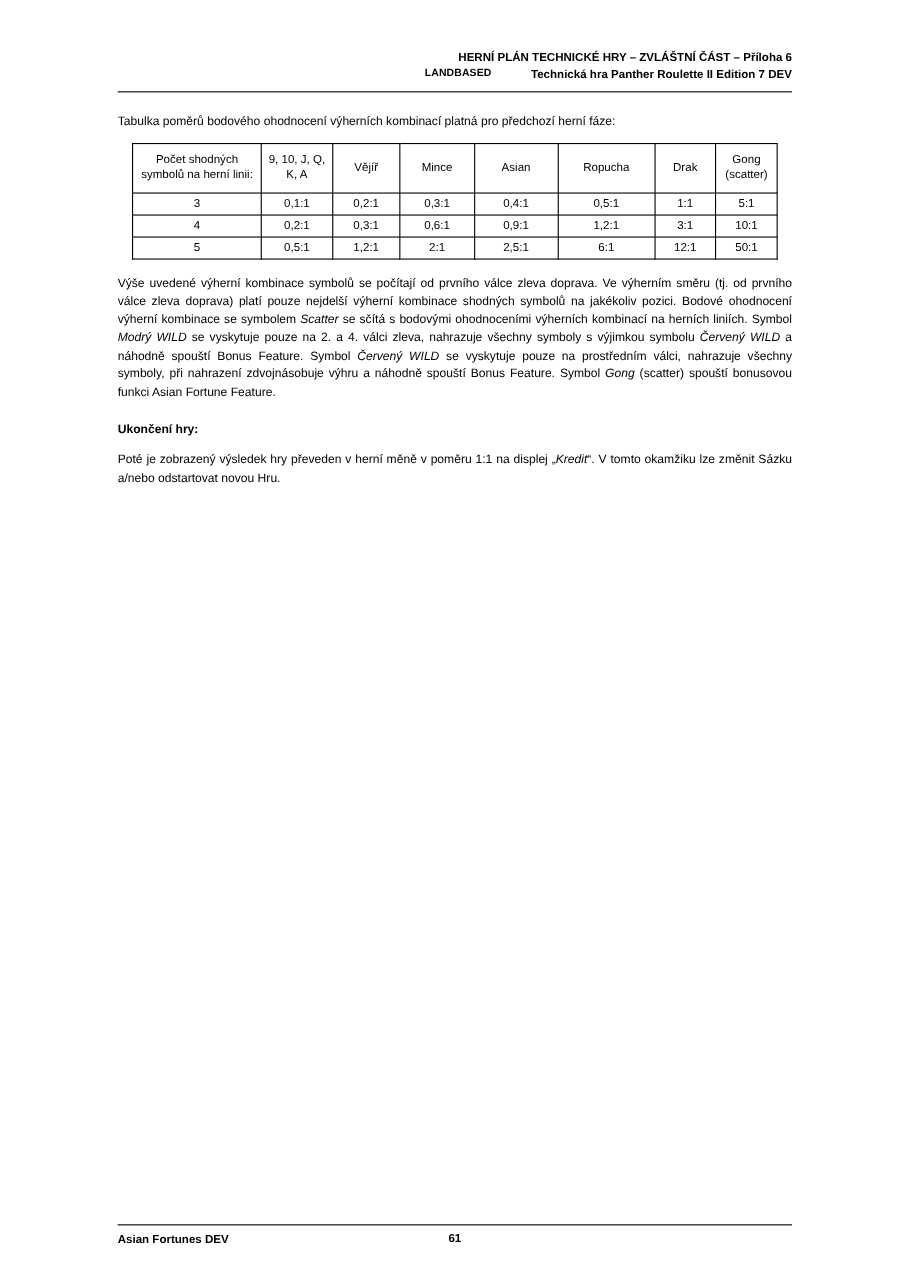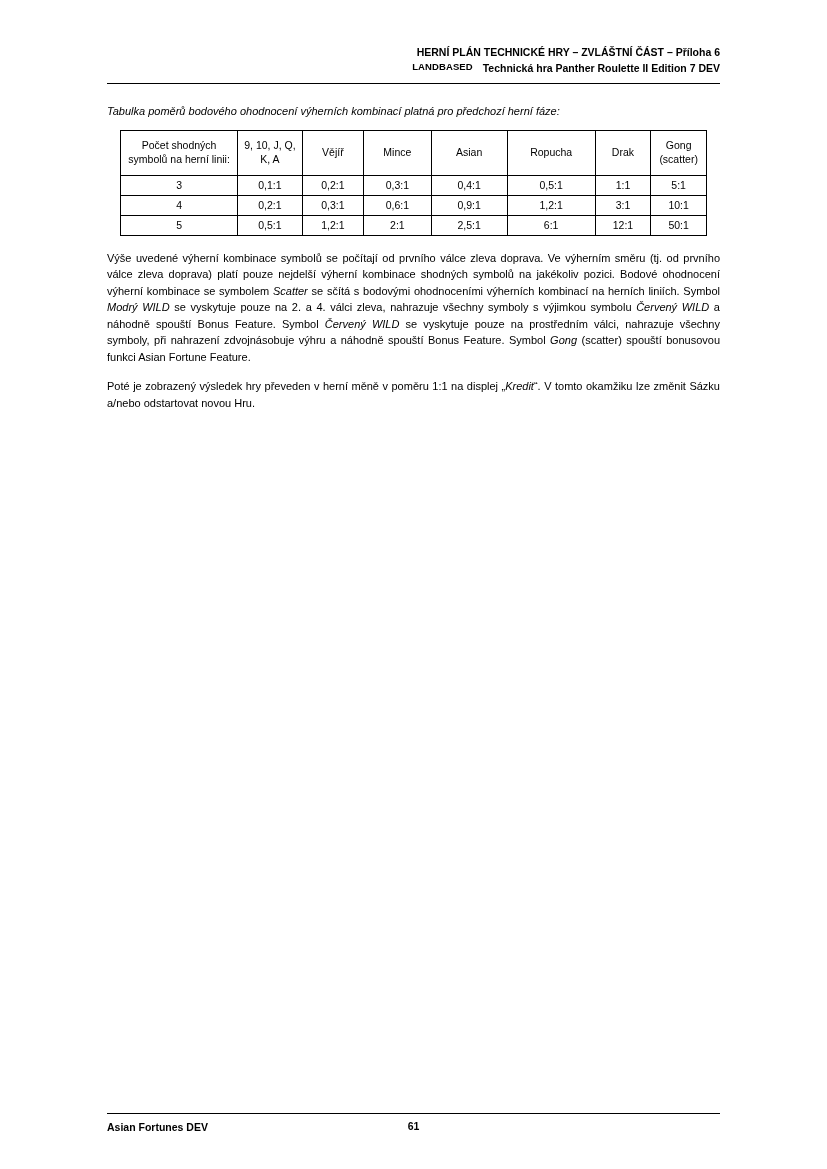--- a/index.html
+++ b/index.html
@@ -33,40 +33,40 @@
     font-size: 10.5px;
     font-weight: bold;
     line-height: 1.55;
   }
   .header .line1 {
     display: block;
   }
   .header .line2 {
     display: flex;
     justify-content: flex-end;
-    gap: 10px;
+    gap: 36px;
     padding-right: 0;
   }
   .header .landbased {
     font-size: 9.5px;
     letter-spacing: 0.1px;
   }
   .header-rule {
     border-top: 1.4px solid #000;
     margin-top: 6px;
   }
 
   
   .intro {
     margin-top: 19px;
     font-size: 11px;
     line-height: 1.48;
     text-align: justify;
   }
-  .intro div { margin: 0; font-style: italic; }
+  .intro div { margin: 0; }
 
   
   .table-wrap {
     margin-top: 11px;
     padding-left: 13px;
     padding-right: 13px;
   }
   table.paytable {
     border-collapse: collapse;
     width: 100%;
@@ -216,20 +216,21 @@
             <td>6:1</td>
             <td>12:1</td>
             <td>50:1</td>
           </tr>
         </tbody>
       </table>
     </div>
 
     <p class="para"><span>Výše uvedené výherní kombinace symbolů se počítají od prvního válce zleva doprava. Ve výherním směru (tj. od prvního válce zleva doprava) platí pouze nejdelší výherní kombinace shodných symbolů na jakékoliv pozici. Bodové ohodnocení výherní kombinace se symbolem </span><em>Scatter</em><span> se sčítá s bodovými ohodnoceními výherních kombinací na herních liniích. Symbol </span><em>Modrý WILD</em><span> se vyskytuje pouze na 2. a 4. válci zleva, nahrazuje všechny symboly s výjimkou symbolu </span><em>Červený WILD</em><span> a náhodně spouští Bonus Feature. Symbol </span><em>Červený WILD</em><span> se vyskytuje pouze na prostředním válci, nahrazuje všechny symboly, při nahrazení zdvojnásobuje výhru a náhodně spouští Bonus Feature. Symbol </span><em>Gong</em><span> (scatter) spouští bonusovou funkci Asian Fortune Feature.</span></p>
 
+    <div class="section-title">Ukončení hry:</div>
 
 
     <p class="para tight"><span>Poté je zobrazený výsledek hry převeden v herní měně v poměru 1:1 na displej „</span><em>Kredit</em><span>“. V tomto okamžiku lze změnit Sázku a/nebo odstartovat novou Hru.</span></p>
 
   </div>
 
   <div class="footer">
     <div class="footer-rule"></div>
     <div class="footer-row">
       <span class="footer-left">Asian Fortunes DEV</span>

